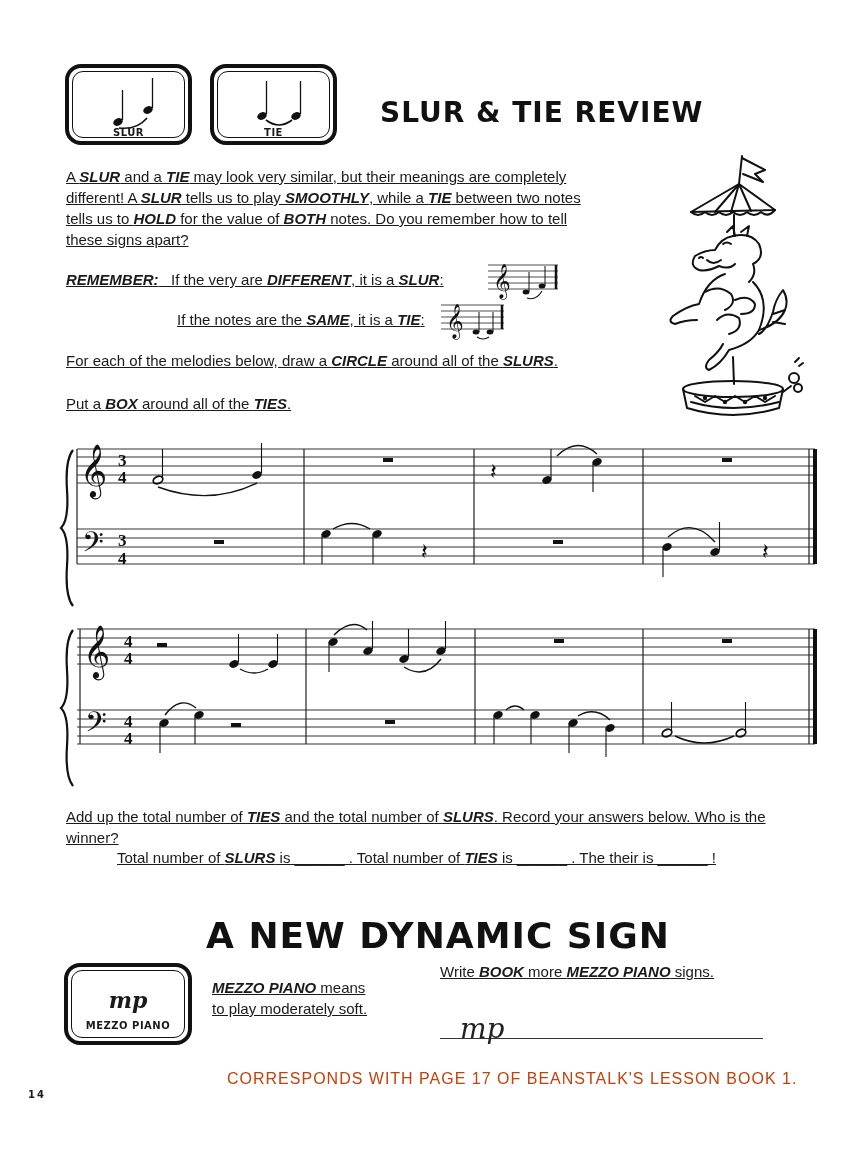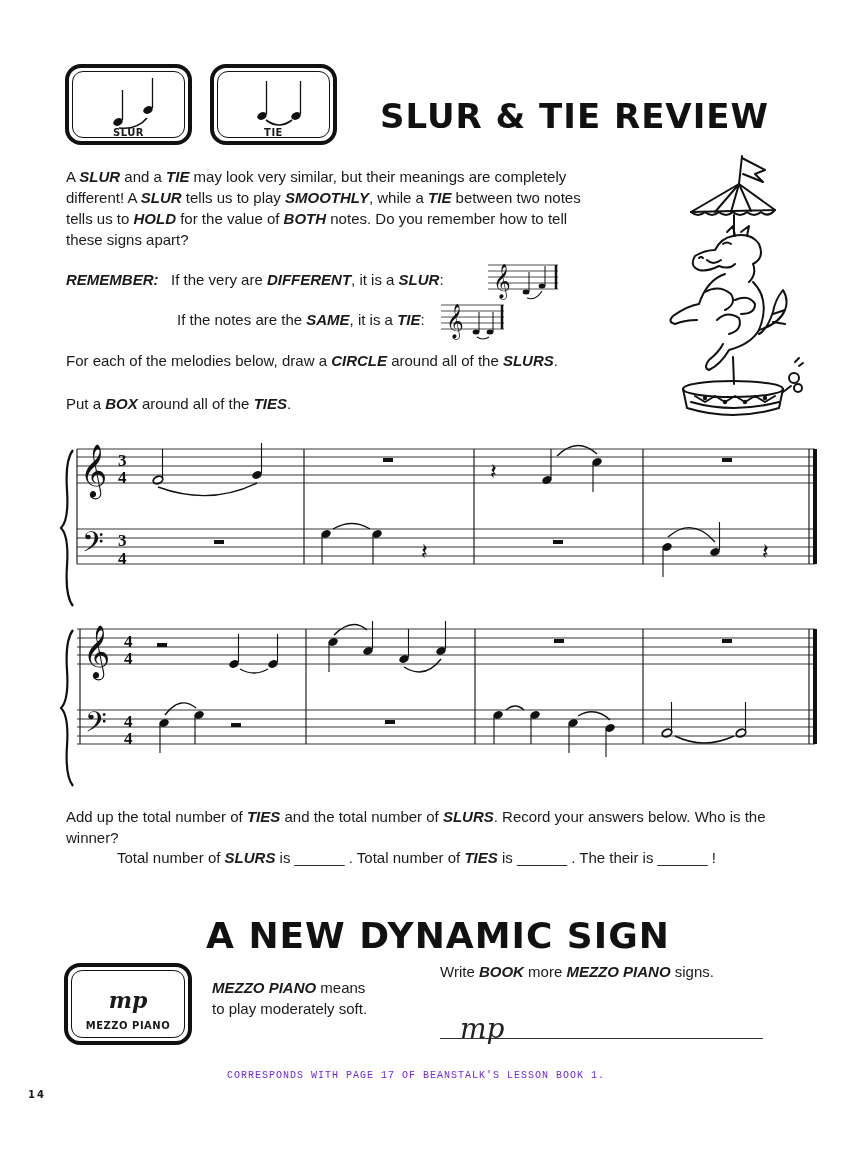--- a/index.html
+++ b/index.html
@@ -3,23 +3,23 @@
 <meta charset="utf-8">
 <style>
   html, body { margin:0; padding:0; background:#ffffff; }
   body { width:864px; height:1152px; position:relative; overflow:hidden; color:#1a1a1a;
          font-family:"Liberation Sans", "DejaVu Sans", sans-serif; }
   .abs { position:absolute; }
   .card { position:absolute; border:4px solid #111; border-radius:16px; background:#fff; box-sizing:border-box; }
   .card .inner { position:absolute; left:3px; top:3px; right:3px; bottom:3px; border:1.5px solid #111; border-radius:11px; }
   .card-label { position:absolute; left:0; right:0; text-align:center; font-weight:bold; font-size:10px; letter-spacing:0.5px; font-family:"DejaVu Sans", sans-serif; }
   .title { font-family:"DejaVu Sans", sans-serif; font-weight:bold; letter-spacing:1px; color:#111; }
-  .para { font-size:15px; line-height:21px; }
+  .para { font-size:15px; line-height:21px;text-decoration:underline; }
   .emph { font-style:italic; font-weight:bold; }
-  .footer { font-family:Liberation Mono, monospace; font-size:10px; letter-spacing:1px; color:#6d28d9; }
+  .footer { font-family:Liberation Sans, sans-serif; font-size:16px; letter-spacing:1px; color:#c2410c; }
   svg { position:absolute; overflow:visible; }
 </style>
 </head>
 <body>
 
 <div class="card" style="left:65px;top:64px;width:127px;height:81px;">
   <div class="inner"></div>
   <svg width="127" height="81" style="left:-4px;top:-4px;">
     <ellipse cx="53" cy="58" rx="5" ry="3.6" transform="rotate(-25 53 58)" fill="#111"></ellipse>
     <line x1="57.5" y1="56" x2="57.5" y2="26" stroke="#111" stroke-width="1.3"></line>
@@ -35,21 +35,21 @@
   <svg width="127" height="81" style="left:-4px;top:-4px;">
     <ellipse cx="52" cy="52" rx="5" ry="3.6" transform="rotate(-25 52 52)" fill="#111"></ellipse>
     <line x1="56.5" y1="50" x2="56.5" y2="17" stroke="#111" stroke-width="1.3"></line>
     <ellipse cx="86" cy="52" rx="5" ry="3.6" transform="rotate(-25 86 52)" fill="#111"></ellipse>
     <line x1="90.5" y1="50" x2="90.5" y2="17" stroke="#111" stroke-width="1.3"></line>
     <path d="M 56 56 Q 69 66 82 56" stroke="#111" stroke-width="1.6" fill="none"></path>
   </svg>
   <div class="card-label" style="top:59px;">TIE</div>
 </div>
 
-<div class="abs title" style="left:380px;top:96px;font-size:34px;">SLUR &amp; TIE REVIEW</div>
+<div class="abs title" style="left:380px;top:96px;font-size:28px;">SLUR &amp; TIE REVIEW</div>
 
 <div class="abs para" style="left:66px;top:166px;width:540px;" id="intro"><span>A </span><span class="emph">SLUR</span><span> and a </span><span class="emph">TIE</span><span> may look very similar, but their meanings are completely different!  A </span><span class="emph">SLUR</span><span> tells us to play </span><span class="emph">SMOOTHLY</span><span>, while a </span><span class="emph">TIE</span><span> between two notes tells us to </span><span class="emph">HOLD</span><span> for the value of </span><span class="emph">BOTH</span><span> notes.  Do you remember how to tell these signs apart?</span></div>
 
 <div class="abs para" style="left:66px;top:269px;white-space:nowrap;">
   <span class="emph">REMEMBER:</span>&nbsp;&nbsp;
   <span>If the very are </span><span class="emph">DIFFERENT</span><span>, it is a </span><span class="emph">SLUR</span>:
 </div>
 <svg width="80" height="45" style="left:483px;top:258px;">
   <g stroke="#222" stroke-width="0.8">
     <line x1="5" y1="7" x2="75" y2="7"></line>

